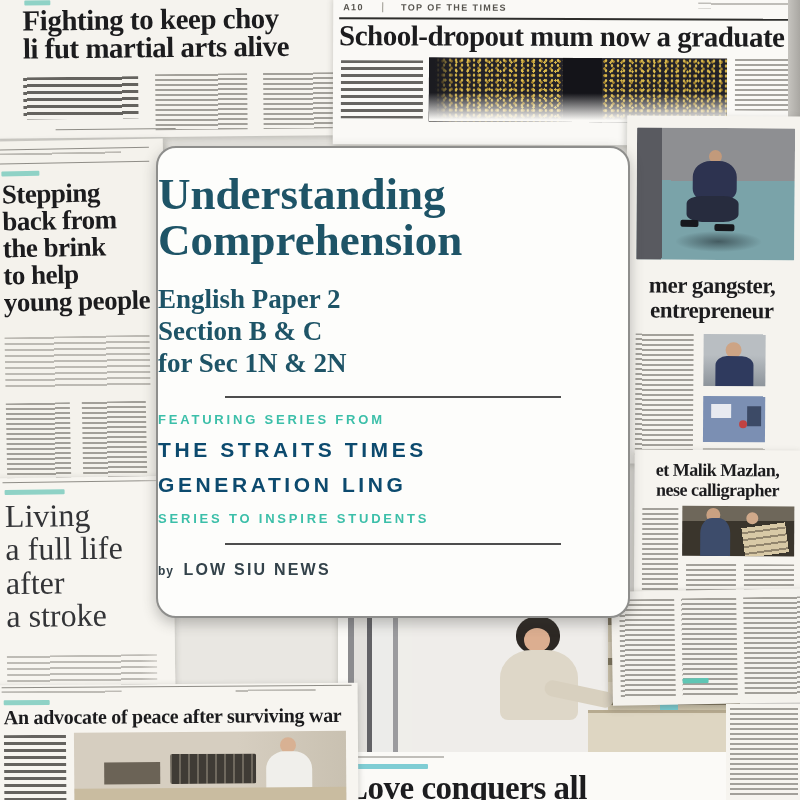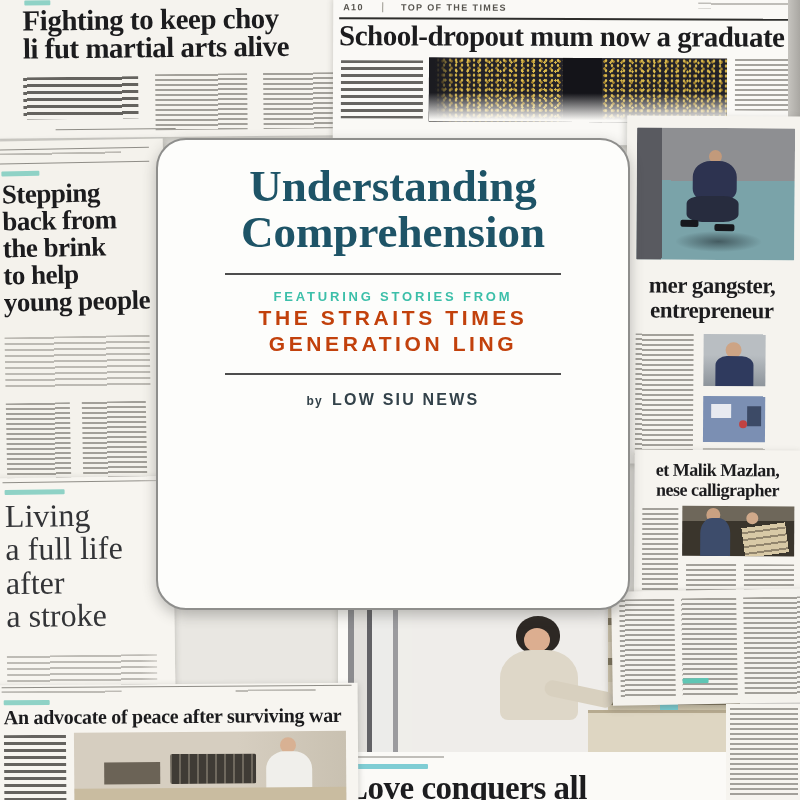--- a/index.html
+++ b/index.html
@@ -81,30 +81,30 @@
 
   
   .p-br{left:612px;top:590px;width:198px;height:114px;background:#f4f2ed;transform:rotate(-1deg);
         box-shadow:-3px 3px 7px rgba(80,78,72,.35);}
   .p-brc{left:726px;top:704px;width:76px;height:96px;background:#f6f4ef;box-shadow:none;}
 
   .strip-r{left:788px;top:0;width:12px;height:142px;position:absolute;
            background:linear-gradient(90deg,#c6c4bf,#a9a7a2);}
 
   
-  .card{position:absolute;left:156px;top:138px;width:470px;height:468px;z-index:20;
-        background:#fdfdfb;border:2px solid #8e8e8c;border-radius:30px;
-        box-shadow:0 5px 14px rgba(60,60,55,.32);text-align:center;}
+  .card{position:absolute;left:156px;top:146px;width:470px;height:468px;z-index:20;
+        background:#fdfdfb;border:2px solid #8e8e8c;border-radius:20px;
+        box-shadow:0 5px 14px rgba(60,60,55,.32);text-align:left;}
   .card .title{margin-top:24px;font-family:"Liberation Serif","DejaVu Serif",serif;
         font-weight:bold;font-size:45px;line-height:1.02;color:#1e5467;letter-spacing:0;}
   .card .subtitle{margin-top:20px;font-family:"Liberation Serif","DejaVu Serif",serif;
         font-weight:bold;font-size:27px;line-height:1.18;color:#1e5467;}
   .divider{width:336px;height:2px;background:#4d4d4d;margin:17px auto 0;}
   .teal-s{margin-top:14px;font-size:13px;font-weight:bold;letter-spacing:2.8px;color:#3cbfa9;}
-  .teal-l{margin-top:2px;font-size:21px;font-weight:bold;letter-spacing:3.6px;color:#c2410c;}
+  .teal-l{margin-top:11px;font-size:21px;font-weight:bold;letter-spacing:3.6px;color:#0c4a6e;}
   .teal-xs{margin-top:11px;font-size:11px;font-weight:bold;letter-spacing:2.6px;color:#3cbfa9;}
   .byline{margin-top:16px;color:#33424a;}
   .byline .pfx{font-size:12px;font-weight:bold;letter-spacing:1px;margin-right:5px;}
   .byline .name{font-size:16px;font-weight:bold;letter-spacing:2.2px;}
 </style>
 </head>
 <body>
 
 <div class="canvas">
 
@@ -239,24 +239,28 @@
   </div>
   <div class="piece p-brc">
     <div class="ft" style="left:4px;top:4px;width:68px;height:88px;"></div>
   </div>
 
   <div class="card">
     <div class="title">
       <div>Understanding</div>
       <div>Comprehension</div>
     </div>
+    <div class="subtitle pre">English Paper 2
+Section B &amp; C
+for Sec 1N &amp; 2N</div>
     <div class="divider"></div>
-    <div class="teal-s">FEATURING STORIES FROM</div>
+    <div class="teal-s">FEATURING SERIES FROM</div>
     <div class="teal-l">THE STRAITS TIMES</div>
     <div class="teal-l">GENERATION LING</div>
+    <div class="teal-s">SERIES TO INSPIRE STUDENTS</div>
     <div class="divider"></div>
     <div class="byline">
       <span class="pfx">by</span>
       <span class="name">LOW SIU NEWS</span>
     </div>
   </div>
 
 </div>
 
 </body></html>

